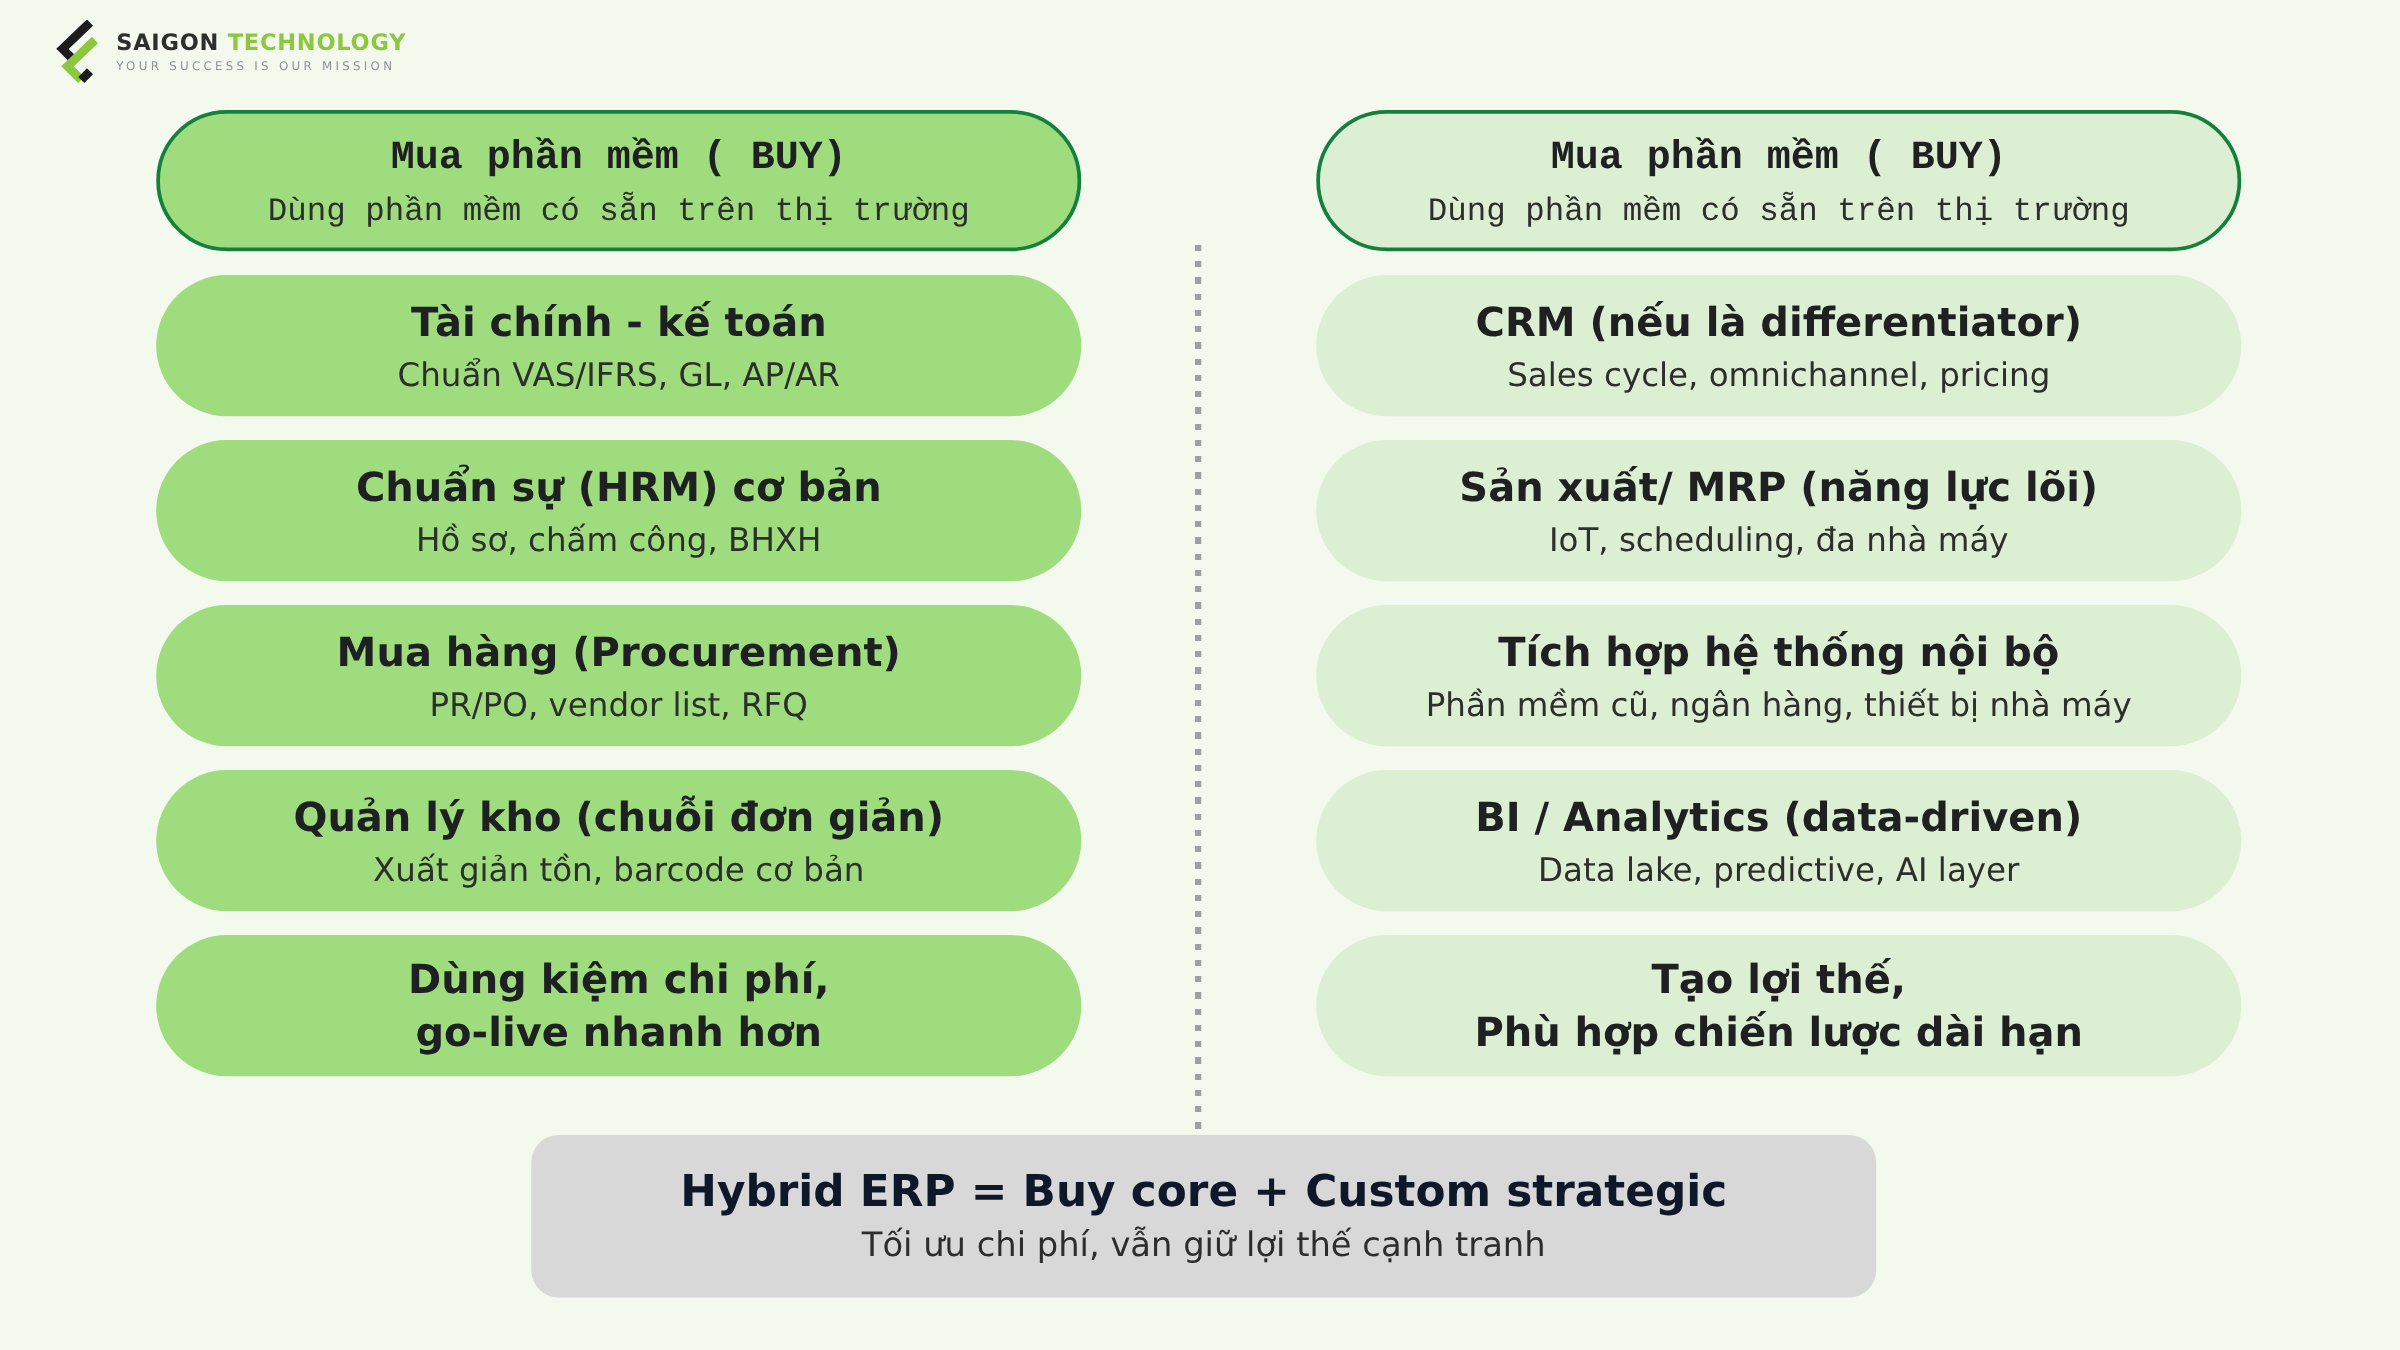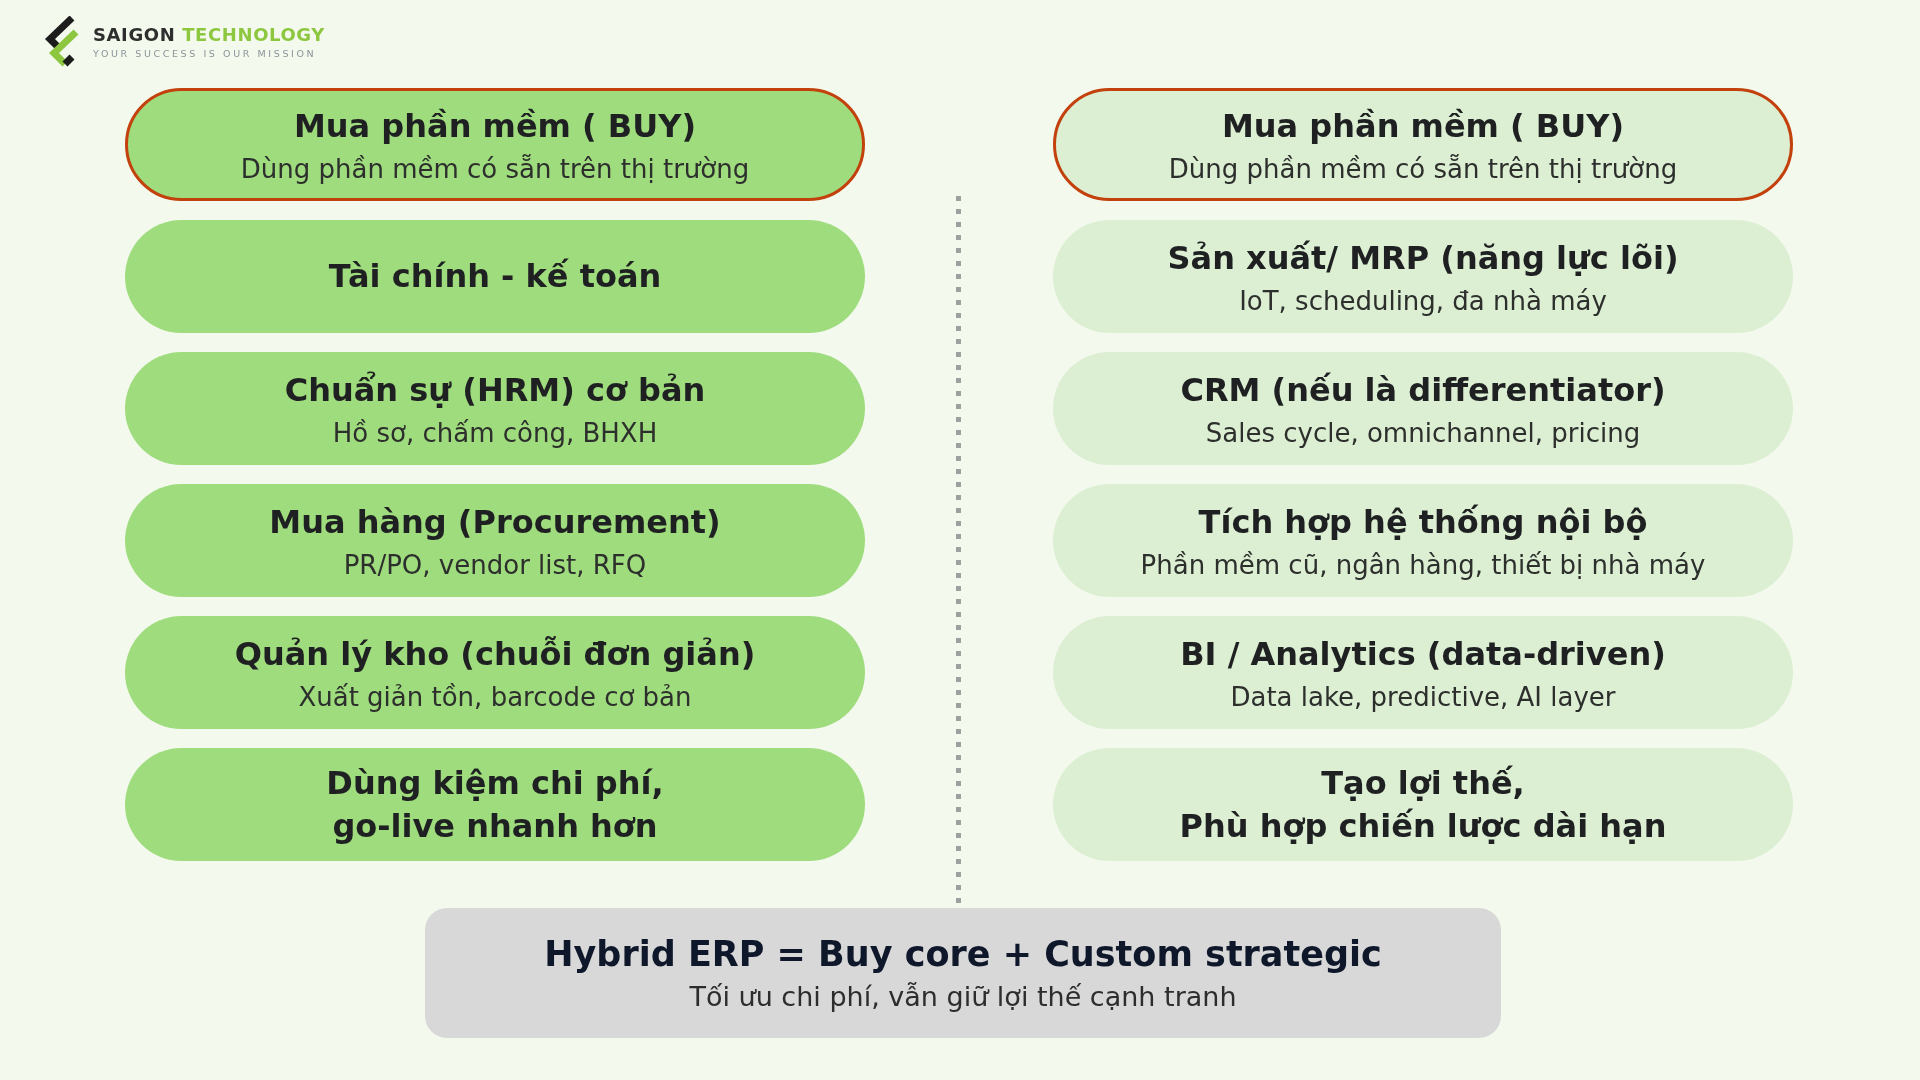--- a/index.html
+++ b/index.html
@@ -22,21 +22,21 @@
   .col{position:absolute;top:88px;width:740px;}
   .col-left{left:125px;}
   .col-right{left:1053px;}
   .pill{
     height:113px;border-radius:57px;margin-bottom:19px;
     display:flex;flex-direction:column;justify-content:center;align-items:center;
     text-align:center;box-sizing:border-box;padding:0 30px;
   }
   .pill-green{background:#9fdc7d;}
   .pill-light{background:#dcefd3;}
-  .pill.bordered{border:3px solid #c2410c;}
+  .pill.bordered{border:3px solid #15803d;font-family:Liberation Mono, monospace;}
   .pill-title{
     font-size:32px;font-weight:bold;color:#1f2022;line-height:1.32;white-space:pre-line;
   }
   .pill-sub{font-size:26px;color:#2d2f2d;margin-top:6px;}
 
   
   .divider{
     position:absolute;left:956px;top:196px;width:5px;height:710px;
     background-image:repeating-linear-gradient(to bottom,#9ba19e 0,#9ba19e 5px,transparent 5px,transparent 13px);
   }
@@ -70,20 +70,21 @@
     </div>
   </div>
 
   <div class="col col-left">
     <div class="pill pill-green bordered">
       <div class="pill-title">Mua phần mềm ( BUY)</div>
       <div class="pill-sub">Dùng phần mềm có sẵn trên thị trường</div>
     </div>
     <div class="pill pill-green">
       <div class="pill-title">Tài chính - kế toán</div>
+      <div class="pill-sub">Chuẩn VAS/IFRS, GL, AP/AR</div>
     </div>
     <div class="pill pill-green">
       <div class="pill-title">Chuẩn sự (HRM) cơ bản</div>
       <div class="pill-sub">Hồ sơ, chấm công, BHXH</div>
     </div>
     <div class="pill pill-green">
       <div class="pill-title">Mua hàng (Procurement)</div>
       <div class="pill-sub">PR/PO, vendor list, RFQ</div>
     </div>
     <div class="pill pill-green">
@@ -97,26 +98,26 @@
   </div>
 
   <div class="divider"></div>
 
   <div class="col col-right">
     <div class="pill pill-light bordered">
       <div class="pill-title">Mua phần mềm ( BUY)</div>
       <div class="pill-sub">Dùng phần mềm có sẵn trên thị trường</div>
     </div>
     <div class="pill pill-light">
+      <div class="pill-title">CRM (nếu là differentiator)</div>
+      <div class="pill-sub">Sales cycle, omnichannel, pricing</div>
+    </div>
+    <div class="pill pill-light">
       <div class="pill-title">Sản xuất/ MRP (năng lực lõi)</div>
       <div class="pill-sub">IoT, scheduling, đa nhà máy</div>
-    </div>
-    <div class="pill pill-light">
-      <div class="pill-title">CRM (nếu là differentiator)</div>
-      <div class="pill-sub">Sales cycle, omnichannel, pricing</div>
     </div>
     <div class="pill pill-light">
       <div class="pill-title">Tích hợp hệ thống nội bộ</div>
       <div class="pill-sub">Phần mềm cũ, ngân hàng, thiết bị nhà máy</div>
     </div>
     <div class="pill pill-light">
       <div class="pill-title">BI / Analytics (data-driven)</div>
       <div class="pill-sub">Data lake, predictive, AI layer</div>
     </div>
     <div class="pill pill-light">

